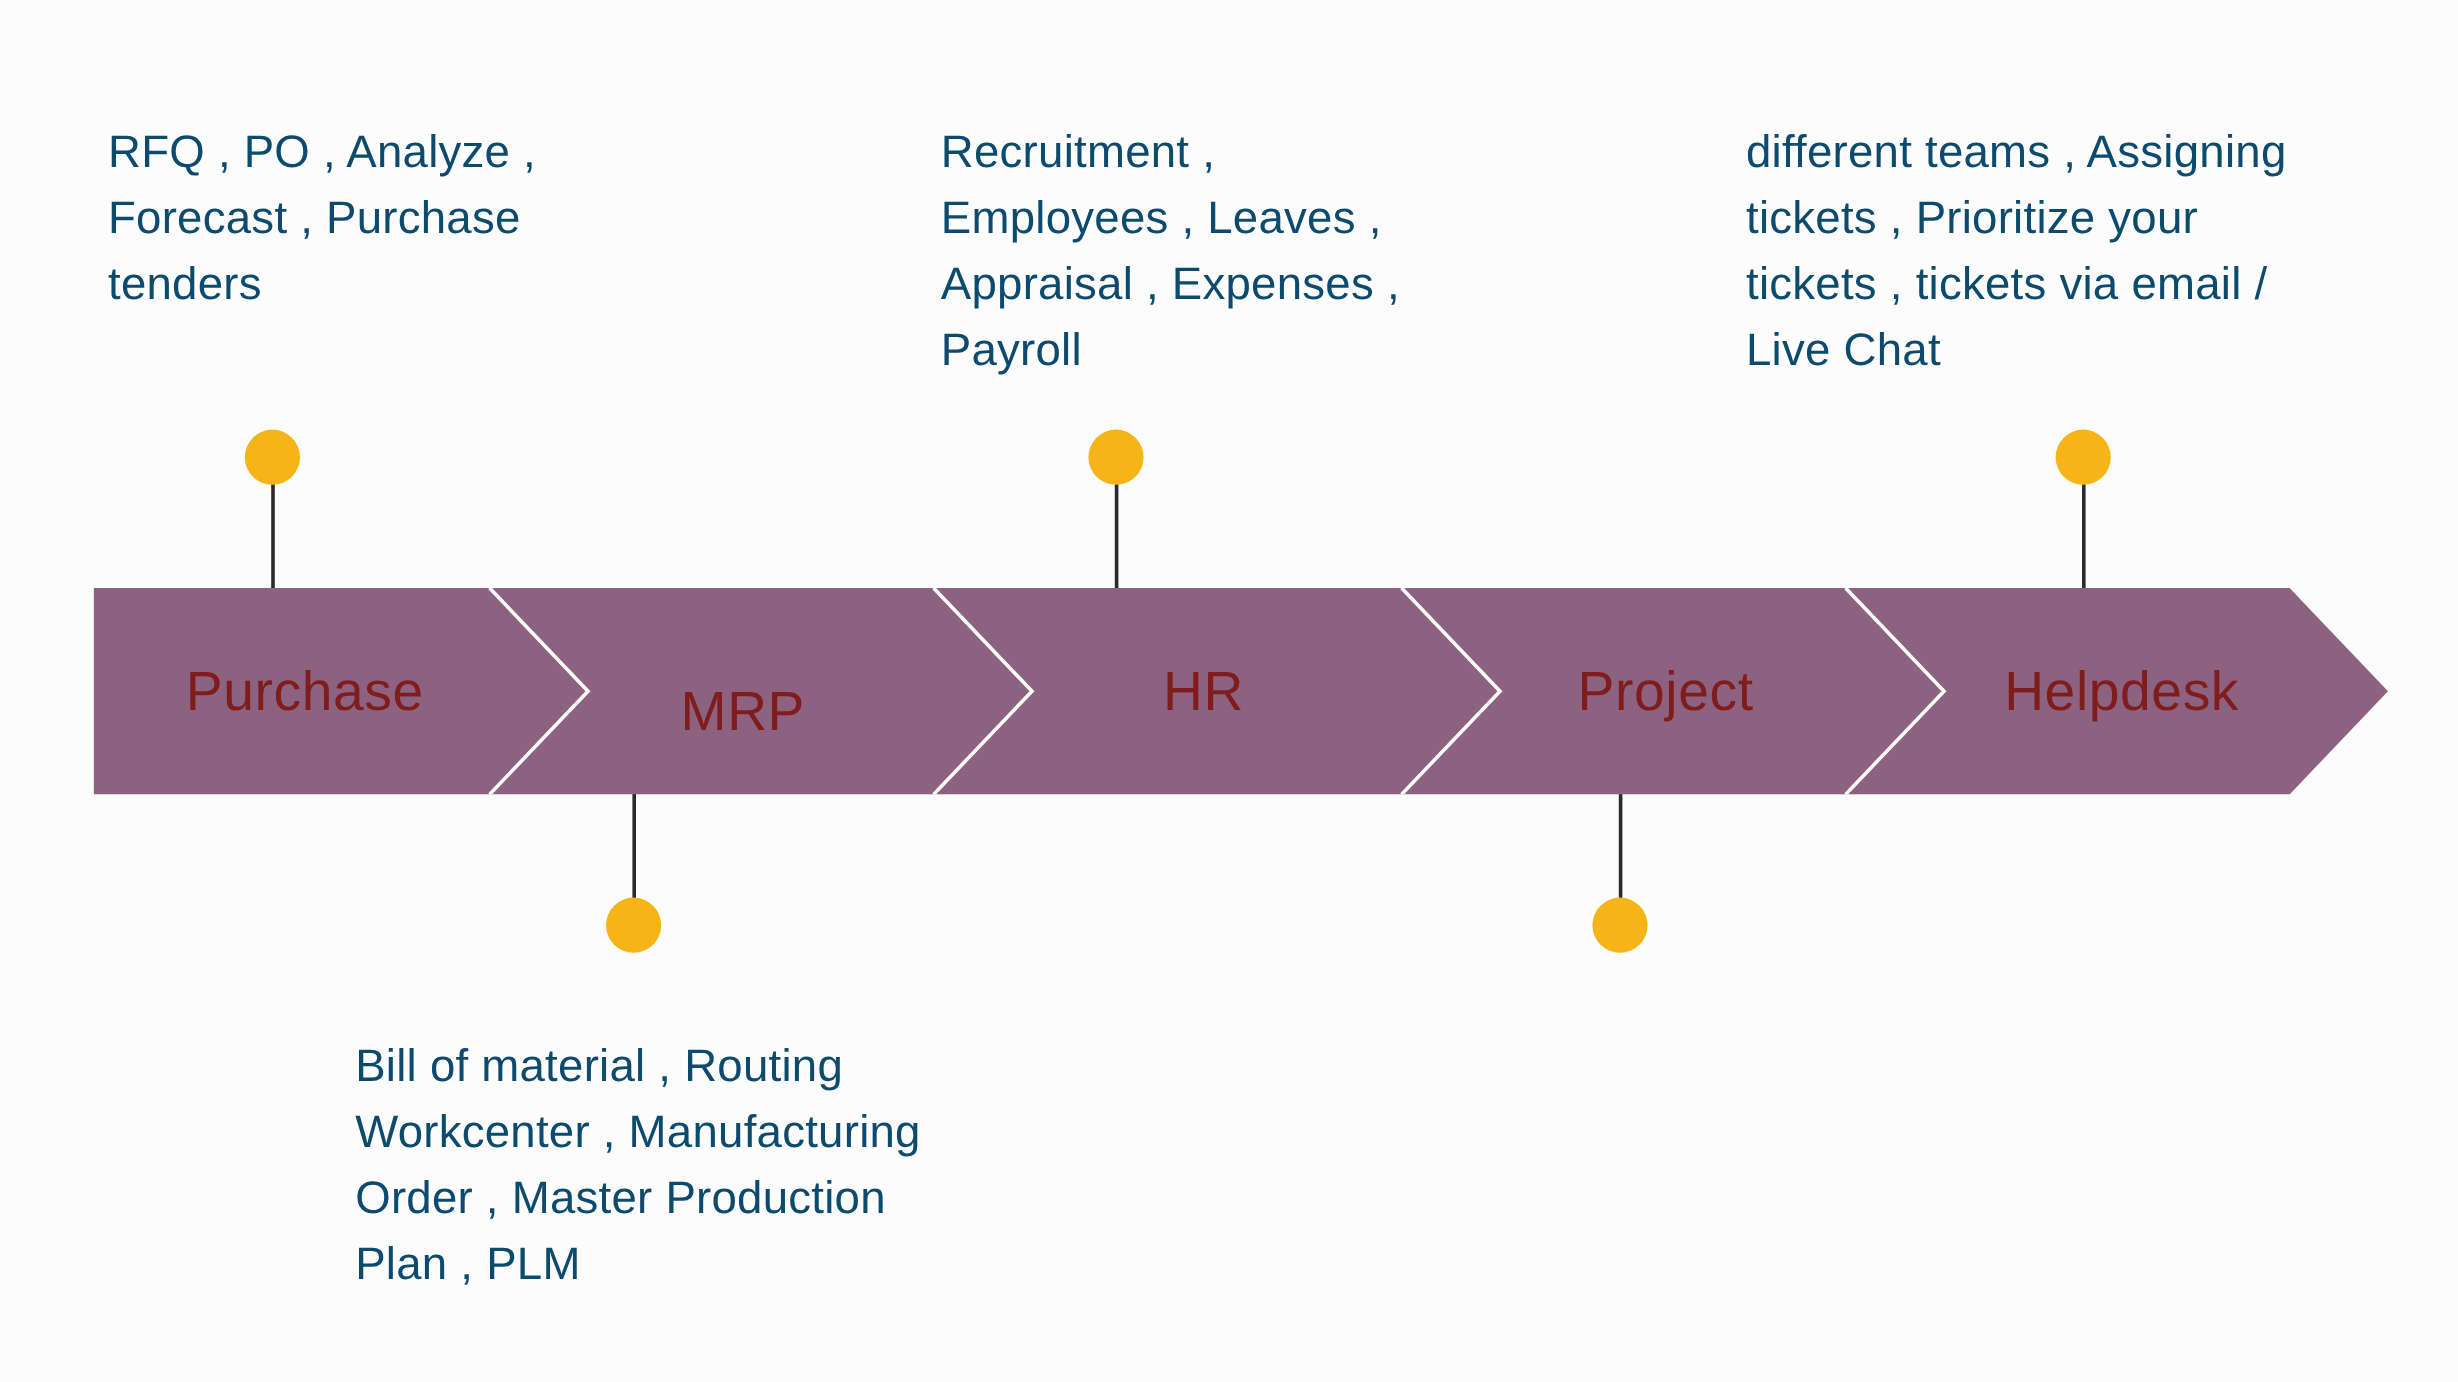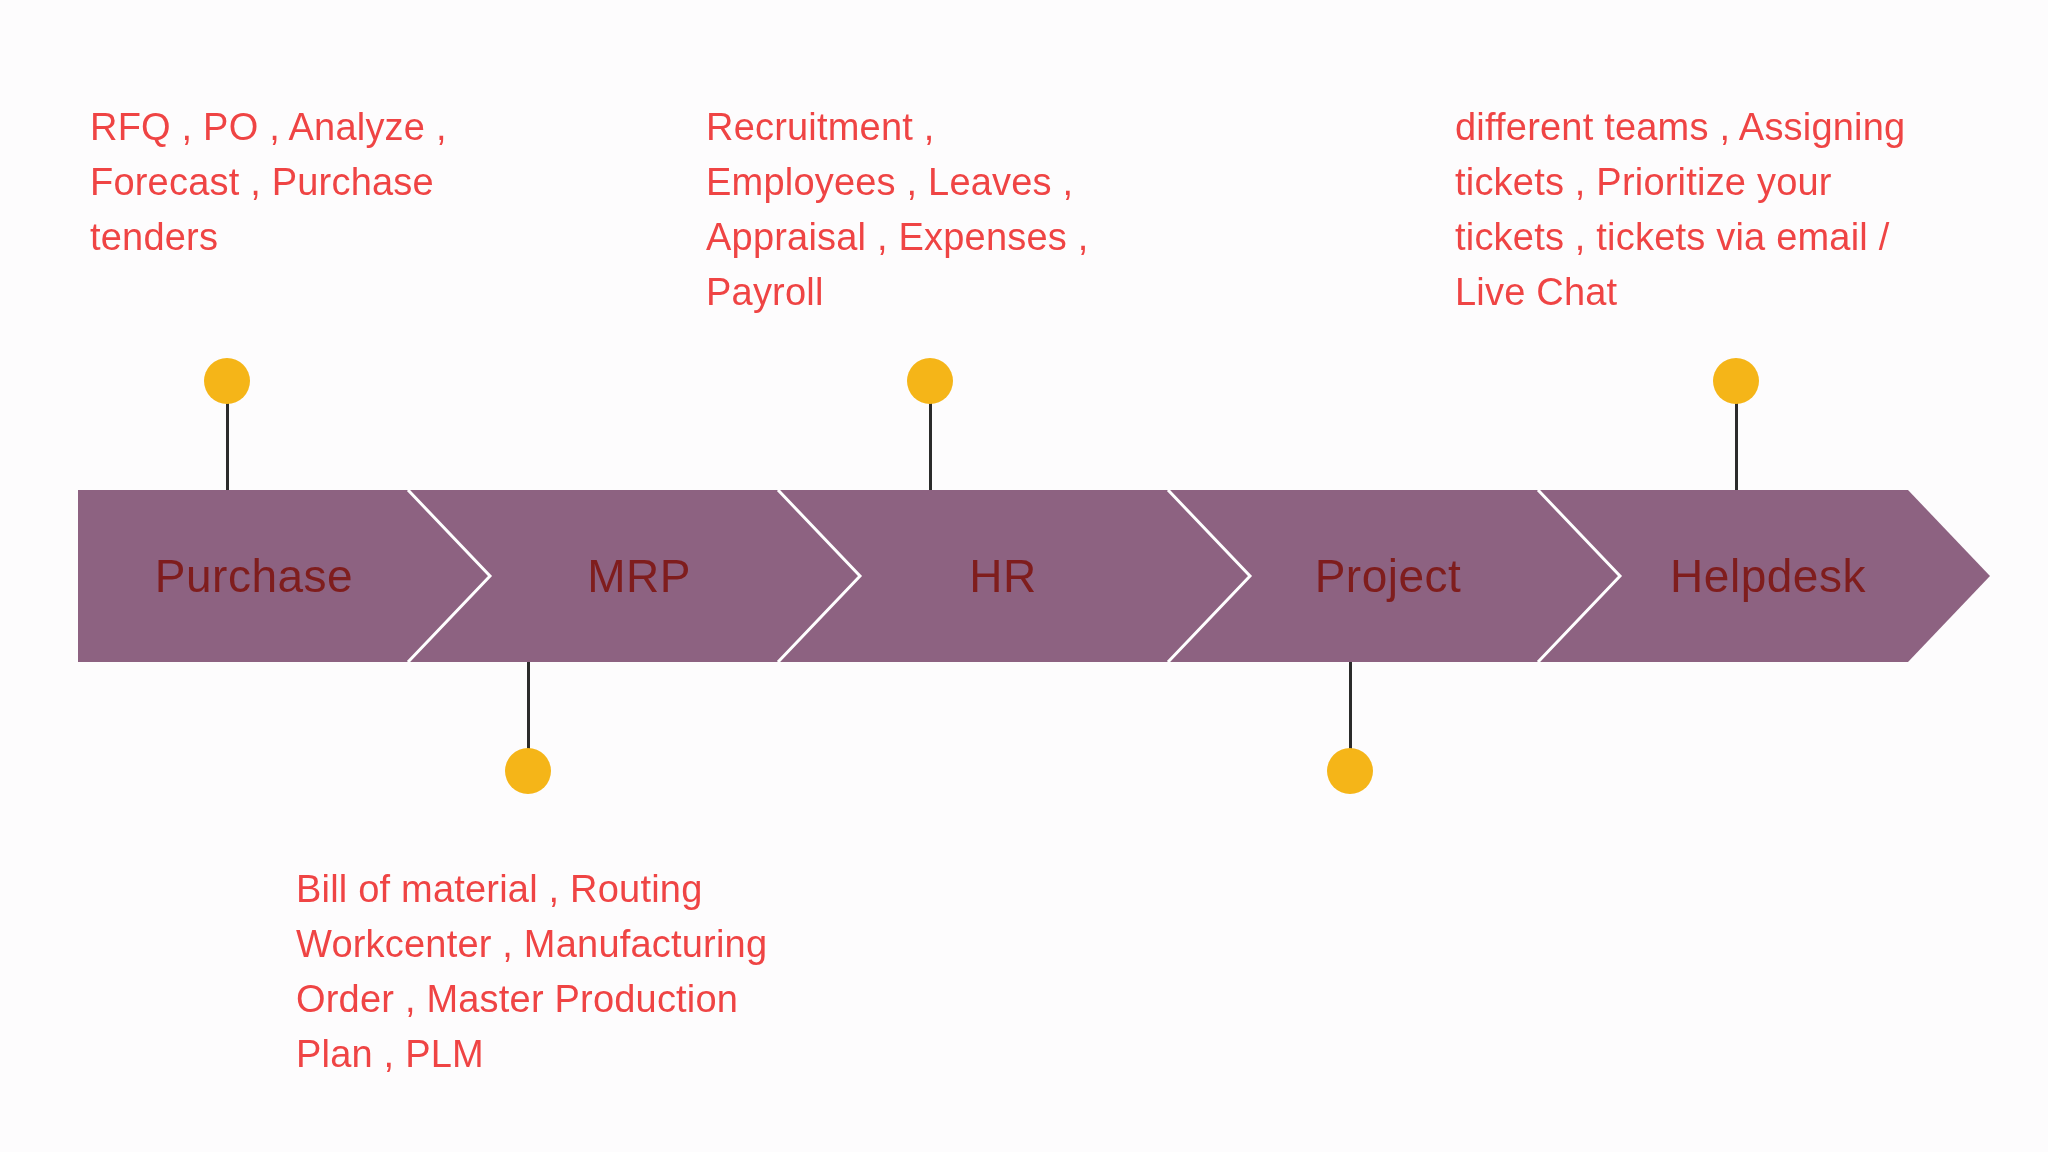--- a/index.html
+++ b/index.html
@@ -8,29 +8,29 @@
     background:#fdfcfd;
     font-family:"Liberation Sans", sans-serif;
     overflow:hidden;
     position:relative;
   }
   #stage{position:absolute;inset:0;}
 
   
   .callout{
     position:absolute;
-    color:#ef4444;
+    color:#0c4a6e;
     font-size:38px;
     line-height:55px;
     font-weight:400;
     letter-spacing:.2px;
     white-space:pre-wrap;
   }
   .callout-top-1{left:90px;  top:100px;  width:430px;}
-  .callout-top-2{left:706px; top:100px;  width:470px;}
+  .callout-top-2{left:784px; top:100px;  width:470px;}
   .callout-top-3{left:1455px;top:100px;  width:580px;}
   .callout-bot-1{left:296px; top:862px;  width:610px;}
   .callout-bot-2{left:1165px;top:862px;  width:640px;}
 
   
   .marker{position:absolute;}
   .dot{
     position:absolute;
     width:46px;height:46px;
     border-radius:50%;
@@ -126,21 +126,21 @@
 
       <polyline points="330,0 412,86 330,172" fill="none" stroke="#ffffff" stroke-width="3"></polyline>
       <polyline points="700,0 782,86 700,172" fill="none" stroke="#ffffff" stroke-width="3"></polyline>
       <polyline points="1090,0 1172,86 1090,172" fill="none" stroke="#ffffff" stroke-width="3"></polyline>
       <polyline points="1460,0 1542,86 1460,172" fill="none" stroke="#ffffff" stroke-width="3"></polyline>
     </svg>
 
     <div class="seg-label" style="left:0px;width:352px;">
       <span>Purchase</span>
     </div>
-    <div class="seg-label" style="left:372px;width:378px;">
+    <div class="seg-label" style="left:352px;width:378px;margin-top:16px;">
       <span>MRP</span>
     </div>
     <div class="seg-label" style="left:730px;width:390px;">
       <span>HR</span>
     </div>
     <div class="seg-label" style="left:1120px;width:380px;align-items:center;">
       <span>Project</span>
     </div>
     <div class="seg-label" style="left:1500px;width:380px;">
       <span>Helpdesk</span>

